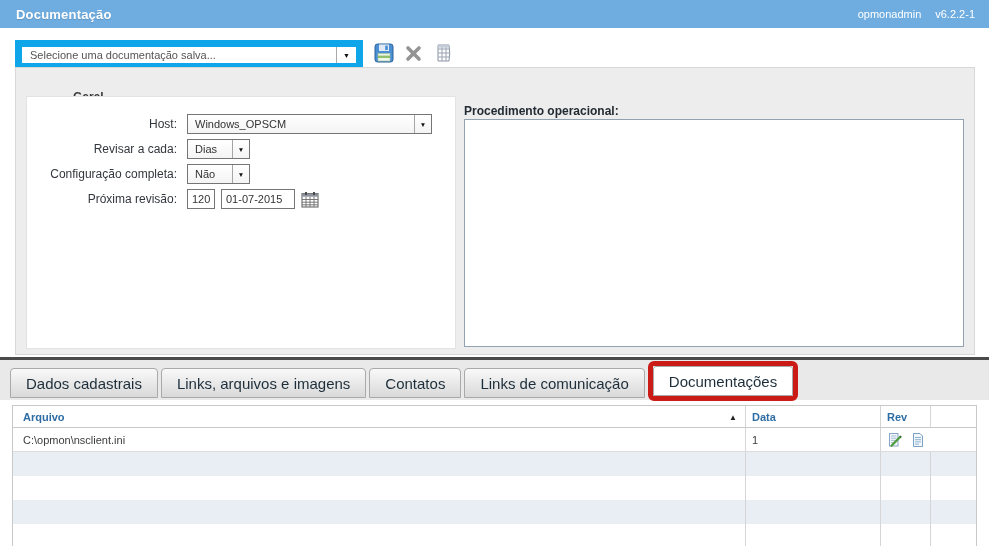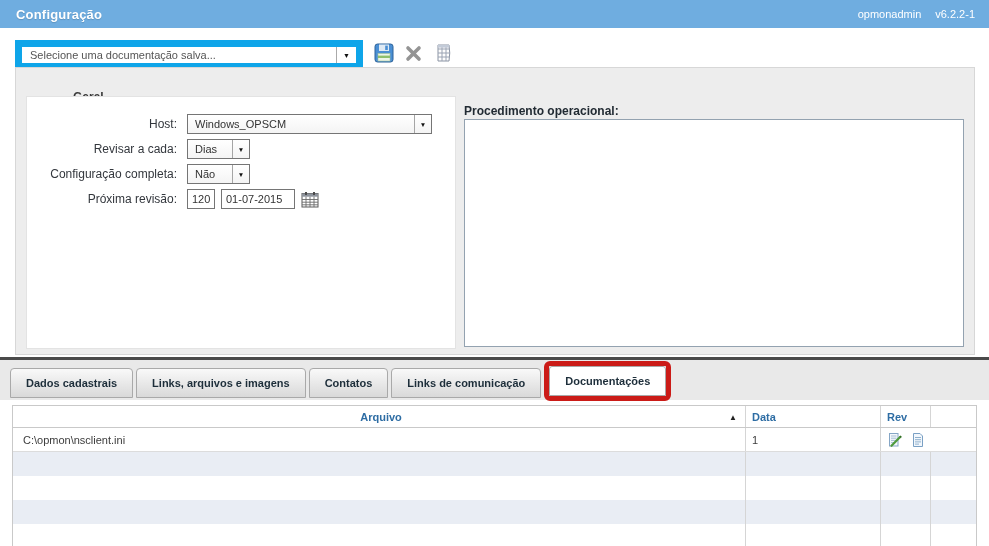--- a/index.html
+++ b/index.html
@@ -51,51 +51,51 @@
   .proc-area { position:absolute; top:51px; left:448px; width:500px; height:228px;
     background:#fff; border:1px solid #93a2b0; resize:none; outline:none; font-size:12px;
     font-family:"Liberation Sans","DejaVu Sans",sans-serif; padding:4px; }
 
   
   .tabstrip { position:absolute; top:357px; left:0; width:989px; height:43px;
     background:#e9e9e9; border-top:3px solid #4a4a4a; display:flex; align-items:flex-end;
     padding:0 0 2px 10px; }
   .tab { height:30px; display:flex; align-items:center; padding:0 15px; margin-right:3px;
     background:linear-gradient(#f9f9f9,#d9d9d9); border:1px solid #a9a9a9;
-    border-radius:4px 4px 0 0; font-size:11px; font-weight:bold; color:#1d2e3a;
+    border-radius:4px 4px 0 0; font-size:15px; font-weight:normal; color:#1d2e3a;
     white-space:nowrap; cursor:pointer; }
   .annotation { border:5px solid #cb1b17; border-radius:6px; margin-bottom:-3px; background:#fff; }
   .tab.active { background:#fff; margin-right:0; border-radius:3px 3px 0 0; height:30px; }
 
   
   .tablewrap { position:absolute; top:405px; left:12px; width:965px; height:141px;
     border:1px solid #c9c9c9; border-bottom:none; overflow:hidden; background:#fff; }
   .trow { display:grid; grid-template-columns:733px 135px 50px auto; }
   .trow > div { border-right:1px solid #d5d5d5; display:flex; align-items:center; }
   .trow > div:last-child { border-right:none; }
   .thead { height:22px; border-bottom:1px solid #c9c9c9; background:#fff; }
   .thead > div { font-size:11px; font-weight:bold; color:#2e6da4; padding:0 6px; position:relative; }
-  .thead .c-arquivo { padding-left:10px;justify-content:center; }
+  .thead .c-arquivo { padding-left:10px; }
   .sort { position:absolute; right:8px; top:50%; transform:translateY(-50%);
     font-size:8px; color:#222; font-weight:normal; }
   .tdata { height:24px; border-bottom:1px solid #dcdcdc; }
   .tdata > div { font-size:11px; color:#3c3c3c; padding:0 6px; }
   .tdata .c-arquivo { padding-left:10px; }
   .c-actions { justify-content:center; gap:7px; }
   .filler { height:24px; }
   .filler.stripe { background:#e9edf4; }
   .rowbtn { width:16px; height:16px; cursor:pointer; display:flex; }
 </style>
 </head>
 <body>
 
 <div class="page">
 
   <div class="header">
-    <div class="title">Configuração</div>
+    <div class="title">Documentação</div>
     <div class="right">
       <span>opmonadmin</span>
       <span>v6.2.2-1</span>
     </div>
   </div>
 
   <div class="toolbar">
     <div class="combo combo-main">
       <span class="txt">Selecione uma documentação salva...</span>
       <span class="arrow">▼</span>

